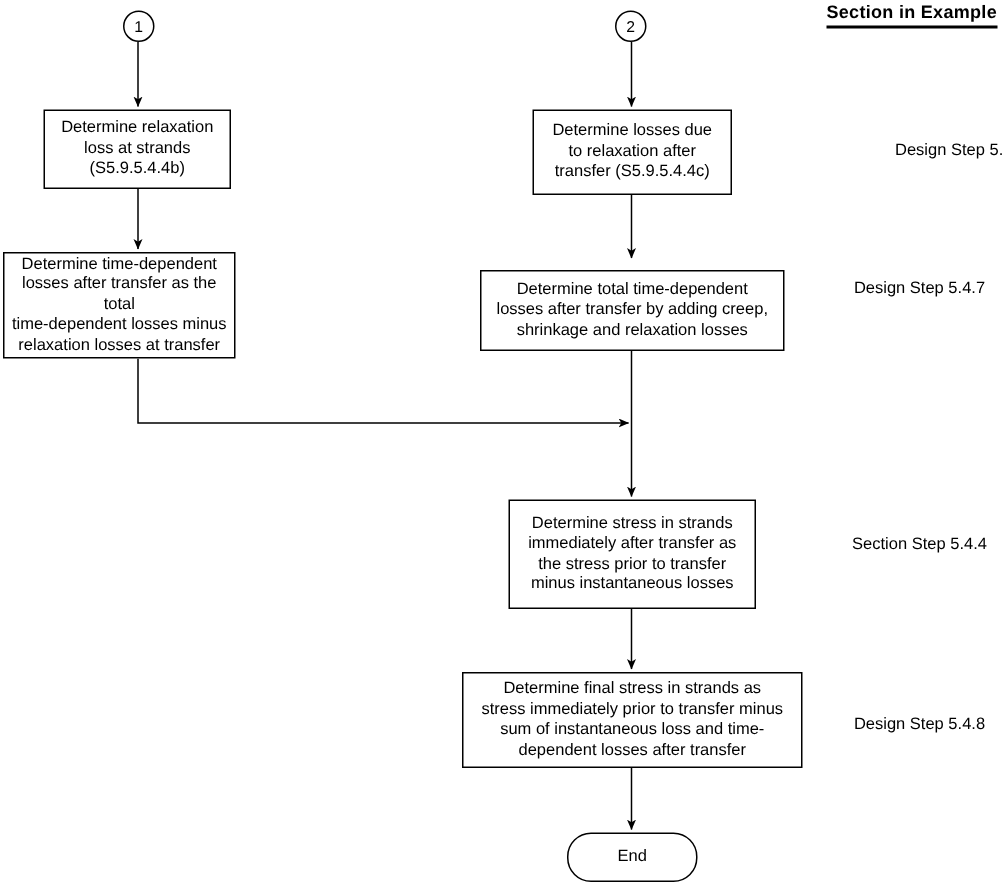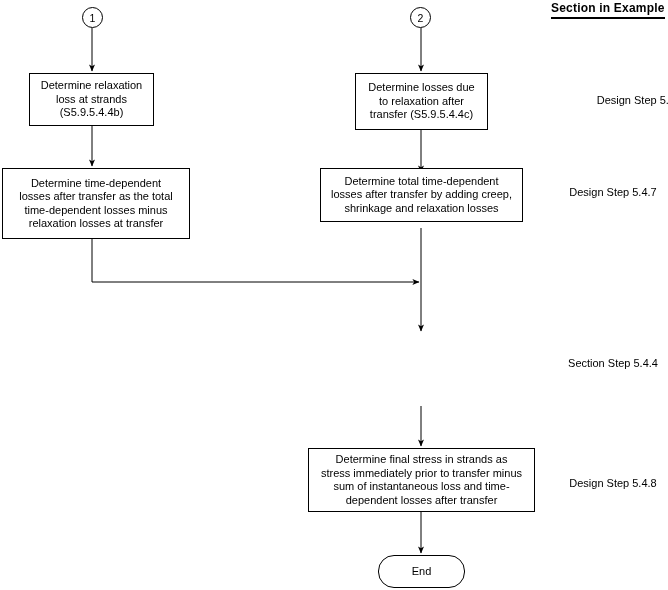--- a/index.html
+++ b/index.html
@@ -111,33 +111,39 @@
 loss at strands
 (S5.9.5.4.4b)</span>
   </div>
 
   <div class="box" style="left:355px; top:73px; width:133px; height:57px;">
     <span>Determine losses due
 to relaxation after
 transfer (S5.9.5.4.4c)</span>
   </div>
 
-  <div class="box" style="left:2px; top:168px; width:188px; height:71px;align-items:center;">
+  <div class="box" style="left:2px; top:168px; width:155px; height:71px;align-items:center;">
     <span>Determine time-dependent
 losses after transfer as the total
 time-dependent losses minus
 relaxation losses at transfer</span>
   </div>
 
-  <div class="box" style="left:320px; top:168px; width:203px; height:54px;">
+  <div class="box" style="left:320px; top:180px; width:203px; height:54px;">
     <span>Determine total time-dependent
 losses after transfer by adding creep,
 shrinkage and relaxation losses</span>
   </div>
 
+  <div class="box" style="left:339px; top:333px; width:165px; height:73px;">
+    <span>Determine stress in strands
+immediately after transfer as
+the stress prior to transfer
+minus instantaneous losses</span>
+  </div>
 
   <div class="box" style="left:308px; top:448px; width:227px; height:64px;">
     <span>Determine final stress in strands as
 stress immediately prior to transfer minus
 sum of instantaneous loss and time-
 dependent losses after transfer</span>
   </div>
 
   <div class="box terminator" style="left:378px; top:555px; width:87px; height:33px;text-align:center;">
     <span>End</span>

